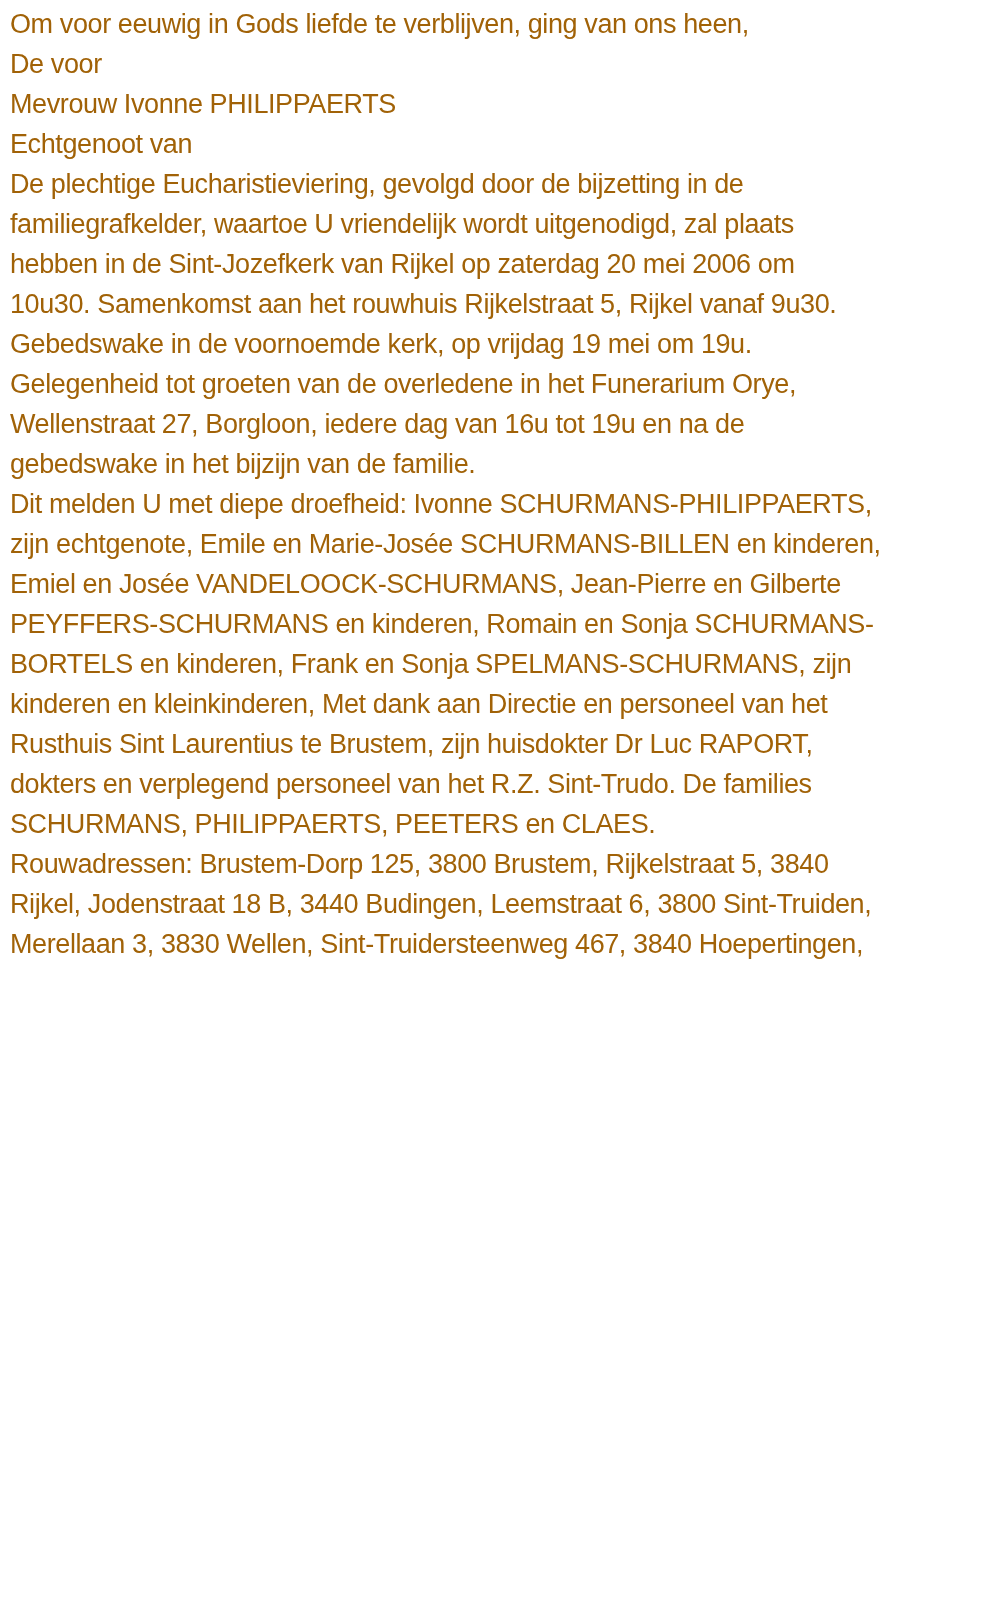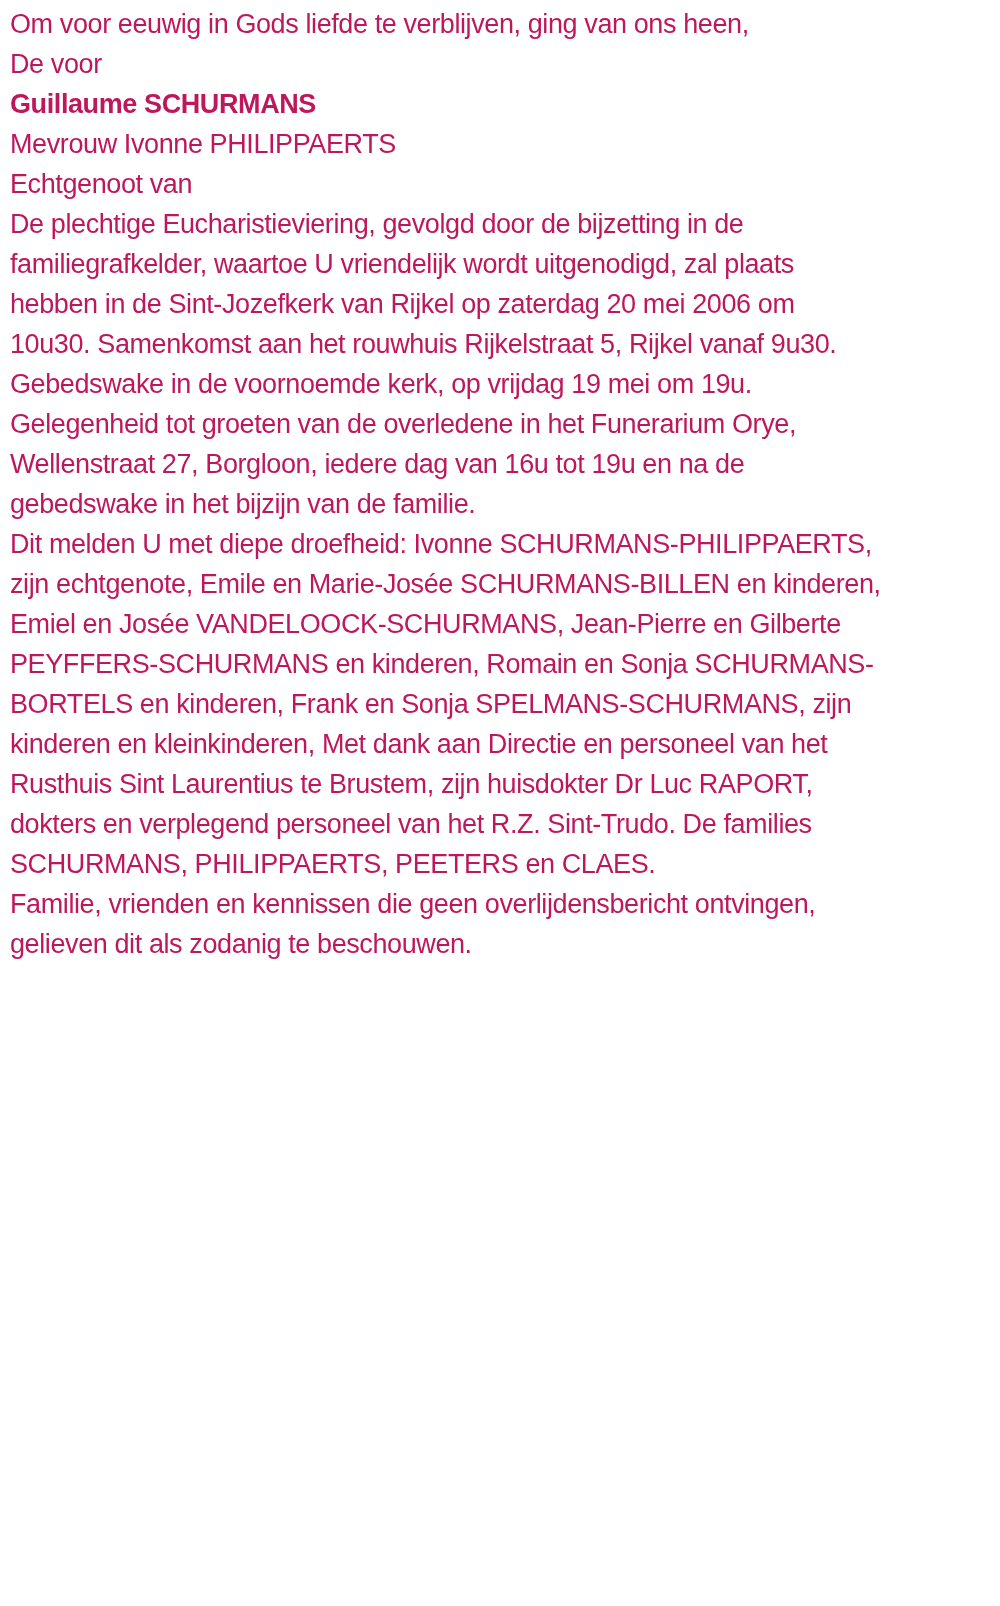--- a/index.html
+++ b/index.html
@@ -5,21 +5,21 @@
   html, body {
     margin: 0;
     padding: 0;
     background: #ffffff;
   }
   .doc {
     box-sizing: border-box;
     width: 1000px;
     min-height: 1606px;
     background: #ffffff;
-    color: #be185d;
+    color: #a16207;
     font-family: "Liberation Sans", sans-serif;
     font-size: 27px;
     letter-spacing: -0.4px;
     line-height: 40px;
     padding: 4px 28px 18px 10px;
   }
   .doc p {
     margin: 0;
   }
   .gap   { margin-top: 40px; }  
@@ -28,28 +28,27 @@
 </style>
 </head>
 <body>
 
 <div class="doc">
 
   <p>Om voor eeuwig in Gods liefde te verblijven, ging van ons heen,</p>
 
   <p class="gap">De voor</p>
 
-  <p class="tight bold">Guillaume SCHURMANS</p>
 
   <p class="tight">Mevrouw Ivonne PHILIPPAERTS</p>
 
   <p class="tight">Echtgenoot van</p>
 
 
 
   <p class="gap">De plechtige Eucharistieviering, gevolgd door de bijzetting in de<br>familiegrafkelder, waartoe U vriendelijk wordt uitgenodigd, zal plaats<br>hebben in de Sint-Jozefkerk van Rijkel op zaterdag 20 mei 2006 om<br>10u30. Samenkomst aan het rouwhuis Rijkelstraat 5, Rijkel vanaf 9u30.<br>Gebedswake in de voornoemde kerk, op vrijdag 19 mei om 19u.<br>Gelegenheid tot groeten van de overledene in het Funerarium Orye,<br>Wellenstraat 27, Borgloon, iedere dag van 16u tot 19u en na de<br>gebedswake in het bijzijn van de familie.</p>
 
   <p class="gap">Dit melden U met diepe droefheid: Ivonne SCHURMANS-PHILIPPAERTS,<br>zijn echtgenote, Emile en Marie-Josée SCHURMANS-BILLEN en kinderen,<br>Emiel en Josée VANDELOOCK-SCHURMANS, Jean-Pierre en Gilberte<br>PEYFFERS-SCHURMANS en kinderen, Romain en Sonja SCHURMANS-<br>BORTELS en kinderen, Frank en Sonja SPELMANS-SCHURMANS, zijn<br>kinderen en kleinkinderen, Met dank aan Directie en personeel van het<br>Rusthuis Sint Laurentius te Brustem, zijn huisdokter Dr Luc RAPORT,<br>dokters en verplegend personeel van het R.Z. Sint-Trudo. De families<br>SCHURMANS, PHILIPPAERTS, PEETERS en CLAES.</p>
 
+  <p class="gap">Rouwadressen: Brustem-Dorp 125, 3800 Brustem, Rijkelstraat 5, 3840<br>Rijkel, Jodenstraat 18 B, 3440 Budingen, Leemstraat 6, 3800 Sint-Truiden,<br>Merellaan 3, 3830 Wellen, Sint-Truidersteenweg 467, 3840 Hoepertingen,</p>
 
-  <p class="gap">Familie, vrienden en kennissen die geen overlijdensbericht ontvingen,<br>gelieven dit als zodanig te beschouwen.</p>
 
 </div>
 
 </body></html>

